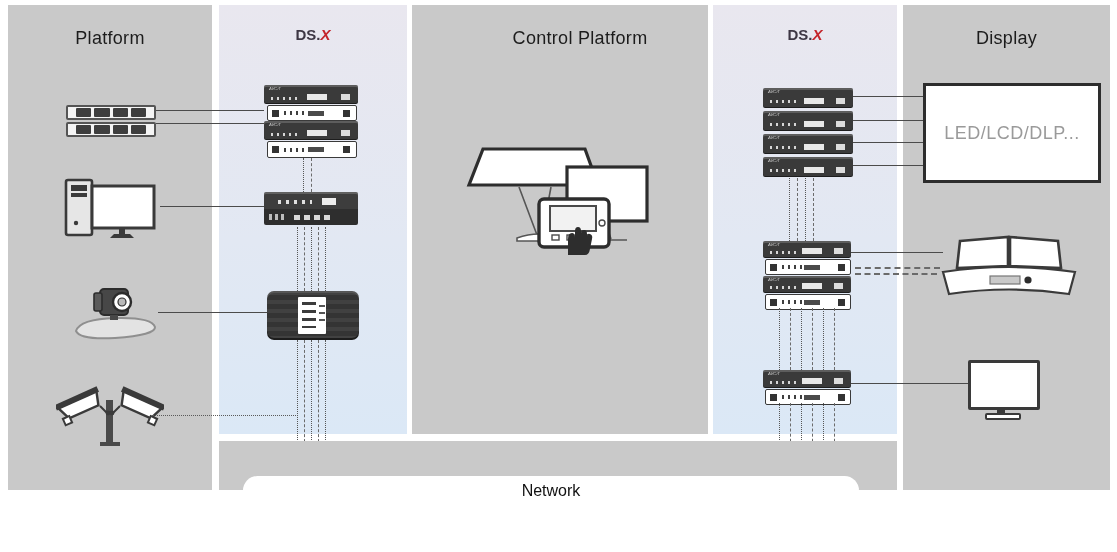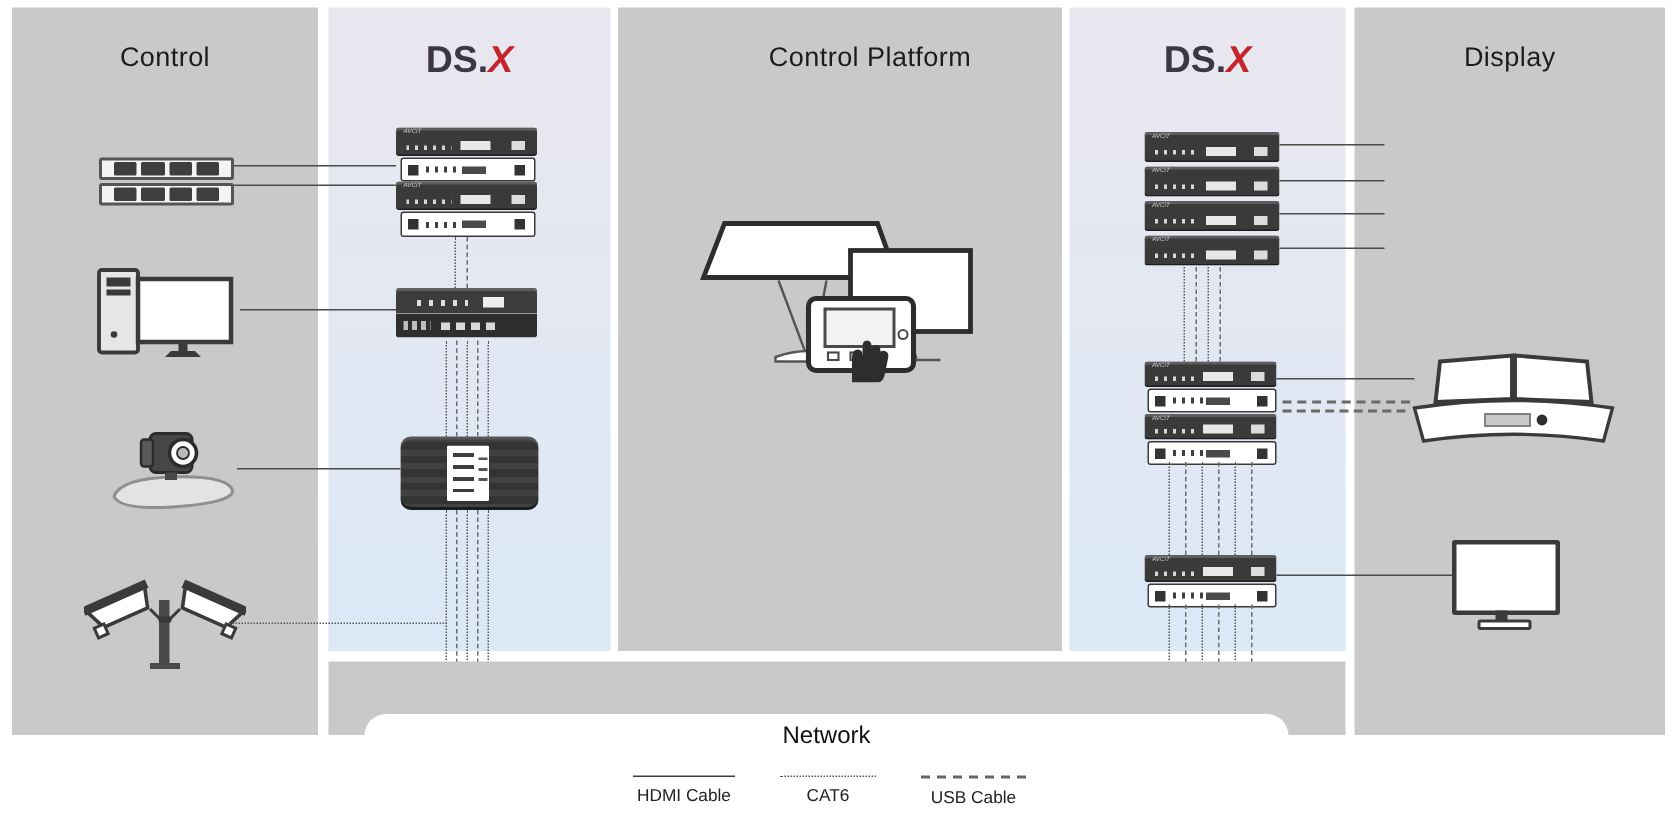--- a/index.html
+++ b/index.html
@@ -4,21 +4,21 @@
 <style>
   html,body{margin:0;padding:0;background:#fff;}
   #canvas{position:relative;width:1117px;height:552px;background:#fff;
           font-family:"Liberation Sans", sans-serif;overflow:hidden;}
 
   .col{position:absolute;}
   .col-gray{background:#c9c9c9;}
   .col-dsx{background:linear-gradient(180deg,#e9e7ef 0%,#e2e8f3 55%,#dbe8f6 100%);}
 
   .col-title{position:absolute;text-align:center;font-size:18px;color:#1c1c1c;letter-spacing:.3px;}
-  .dsx-logo{position:absolute;text-align:center;font-size:25px;font-weight:700;}
+  .dsx-logo{position:absolute;text-align:center;font-size:15px;font-weight:700;}
   .dsx-ds{color:#3d3744;}
   .dsx-x{color:#c4242b;font-style:italic;}
 
   
   .line{position:absolute;height:0;border-top:1.6px solid #4b4b4b;}
   .line.cat6{border-top:1.6px dotted #5a5a5a;}
   .line.usb{border-top:2px dashed #6a6a6a;}
 
   
   .vbundle{position:absolute;display:flex;}
@@ -112,21 +112,21 @@
 <body>
 
 <div id="canvas">
 
   <div class="col col-gray" style="left:8px;top:5px;width:204px;height:485px;"></div>
   <div class="col col-dsx" style="left:219px;top:5px;width:188px;height:429px;"></div>
   <div class="col col-gray" style="left:412px;top:5px;width:296px;height:429px;"></div>
   <div class="col col-dsx" style="left:713px;top:5px;width:184px;height:429px;"></div>
   <div class="col col-gray" style="left:903px;top:5px;width:207px;height:485px;"></div>
 
-  <div class="col-title" style="left:8px;top:28px;width:204px;">Control</div>
+  <div class="col-title" style="left:8px;top:28px;width:204px;">Platform</div>
   <div class="dsx-logo" style="left:219px;top:26px;width:188px;">
     <span class="dsx-ds">DS.</span><span class="dsx-x">X</span>
   </div>
   <div class="col-title" style="left:432px;top:28px;width:296px;">Control Platform</div>
   <div class="dsx-logo" style="left:713px;top:26px;width:184px;">
     <span class="dsx-ds">DS.</span><span class="dsx-x">X</span>
   </div>
   <div class="col-title" style="left:903px;top:28px;width:207px;">Display</div>
 
   <div style="position:absolute;left:66px;top:105px;width:90px;">
@@ -236,20 +236,23 @@
       <rect x="84" y="56" width="70" height="48" rx="5" fill="#fff" stroke="#2d2d2d" stroke-width="3.4"></rect>
       <rect x="95" y="63" width="46" height="25" fill="#f2f2f2" stroke="#4a4a4a" stroke-width="2"></rect>
       <rect x="97" y="92" width="7" height="5" fill="#fff" stroke="#4a4a4a" stroke-width="1.4"></rect>
       <rect x="112" y="92" width="7" height="5" fill="#fff" stroke="#4a4a4a" stroke-width="1.4"></rect>
       <rect x="127" y="92" width="7" height="5" fill="#fff" stroke="#4a4a4a" stroke-width="1.4"></rect>
       <circle cx="147" cy="80" r="3" fill="#fff" stroke="#4a4a4a" stroke-width="1.4"></circle>
       <path d="M113 112 L113 96 Q113 90 117 90 Q120 90 120 95 L120 88 Q120 84 123 84 Q126 84 126 88 L126 90 Q126 87 129 87 Q132 87 132 91 L132 93 Q132 90 135 91 Q138 92 137 96 L135 106 Q134 112 130 112 Z" fill="#2d2d2d"></path>
     </g>
   </svg>
 
+  <div class="ledbox" style="left:923px;top:83px;width:172px;height:94px;">
+    <span>LED/LCD/DLP...</span>
+  </div>
 
   <svg style="position:absolute;left:938px;top:234px;" width="142" height="68" viewBox="0 0 142 68">
     <polygon points="22,7 70,3 70,32 19,34" fill="#fff" stroke="#3a3a3a" stroke-width="2.6"></polygon>
     <polygon points="72,3 120,7 123,34 72,32" fill="#fff" stroke="#3a3a3a" stroke-width="2.6"></polygon>
     <path d="M5,38 Q71,28 137,38 L131,60 Q71,51 11,60 Z" fill="#fff" stroke="#3a3a3a" stroke-width="2.2"></path>
     <rect x="52" y="42" width="30" height="8" fill="#c9c9c9" stroke="#777" stroke-width="1.2"></rect>
     <circle cx="90" cy="46" r="3.6" fill="#2d2d2d"></circle>
   </svg>
 
   <div class="monitor" style="left:968px;top:360px;width:66px;height:44px;"></div>
@@ -313,28 +316,14 @@
       <i class="dash"></i>
       <i></i>
       <i class="dash"></i>
     </div>
 
   <div class="net-band" style="left:219px;top:441px;width:678px;height:49px;"></div>
   <div class="net-pill" style="left:243px;top:476px;width:616px;height:29px;">
     <span>Network</span>
   </div>
 
-  <div class="legend" style="left:422px;top:517px;">
-    <div class="item">
-      <div class="sample solid"></div>
-      <div class="lab">HDMI Cable</div>
-    </div>
-    <div class="item">
-      <div class="sample dotted"></div>
-      <div class="lab">CAT6</div>
-    </div>
-    <div class="item">
-      <div class="sample dashed"></div>
-      <div class="lab">USB Cable</div>
-    </div>
-  </div>
 
 </div>
 
 </body></html>

